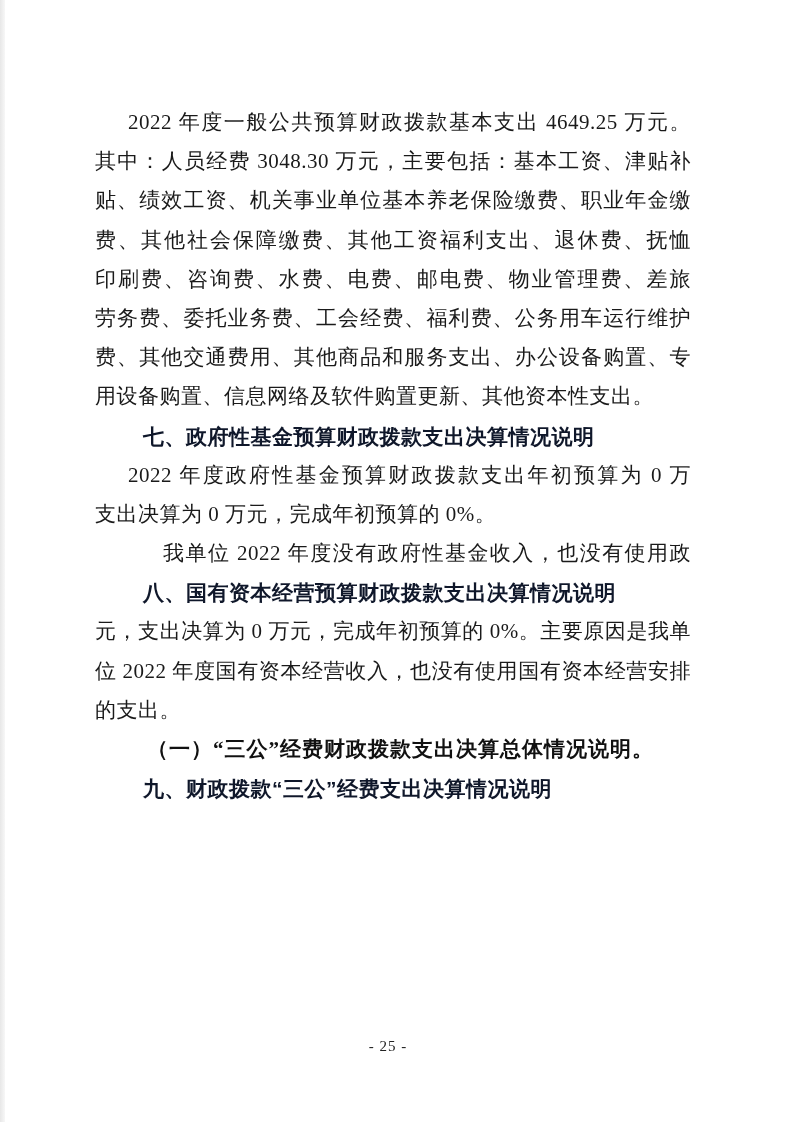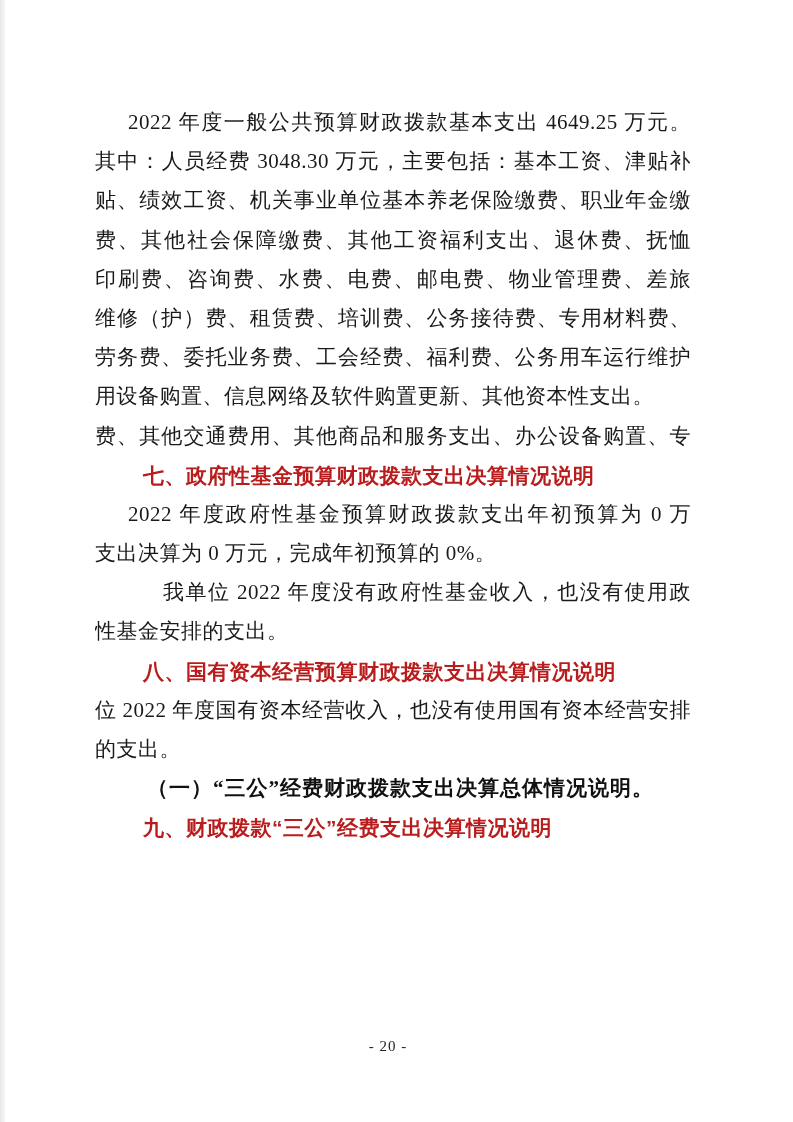--- a/index.html
+++ b/index.html
@@ -46,21 +46,21 @@
     text-justify: inter-character;
   }
   
   .i1 { text-indent: 33px; }   
   .i3 { text-indent: 68px; }   
   
   .h {
     font-family: "Liberation Sans", sans-serif;
     font-weight: bold;
     text-indent: 48px;
-    color: #b91c1c;
+    color: #0f172a;
   }
   
   .sub {
     font-weight: bold;
     text-indent: 52px;
     letter-spacing: 1px;
     color: #111111;
   }
   .pageno {
     position: absolute;
@@ -79,33 +79,32 @@
 
 <div class="page">
   <div class="scan-edge"></div>
 
   <main class="content">
     <p class="ln j i1">2022 年度一般公共预算财政拨款基本支出 4649.25 万元。</p>
     <p class="ln j">其中：人员经费 3048.30 万元，主要包括：基本工资、津贴补</p>
     <p class="ln j">贴、绩效工资、机关事业单位基本养老保险缴费、职业年金缴</p>
     <p class="ln j">费、其他社会保障缴费、其他工资福利支出、退休费、抚恤金、</p>
     <p class="ln j">印刷费、咨询费、水费、电费、邮电费、物业管理费、差旅费、</p>
-    <p class="ln j">维修（护）费、租赁费、培训费、公务接待费、专用材料费、</p>
     <p class="ln j">劳务费、委托业务费、工会经费、福利费、公务用车运行维护</p>
+    <p class="ln j">费、其他交通费用、其他商品和服务支出、办公设备购置、专</p>
     <p class="ln">用设备购置、信息网络及软件购置更新、其他资本性支出。</p>
-    <p class="ln j">费、其他交通费用、其他商品和服务支出、办公设备购置、专</p>
 
     <p class="ln h">七、政府性基金预算财政拨款支出决算情况说明</p>
     <p class="ln j i1">2022 年度政府性基金预算财政拨款支出年初预算为 0 万元，</p>
     <p class="ln">支出决算为 0 万元，完成年初预算的 0%。</p>
     <p class="ln j i3">我单位 2022 年度没有政府性基金收入，也没有使用政府</p>
-    <p class="ln">性基金安排的支出。</p>
 
     <p class="ln h">八、国有资本经营预算财政拨款支出决算情况说明</p>
+    <p class="ln j">元，支出决算为 0 万元，完成年初预算的 0%。主要原因是我单</p>
     <p class="ln j">位 2022 年度国有资本经营收入，也没有使用国有资本经营安排</p>
     <p class="ln">的支出。</p>
 
     <p class="ln sub">（一）“三公”经费财政拨款支出决算总体情况说明。</p>
     <p class="ln h">九、财政拨款“三公”经费支出决算情况说明</p>
   </main>
 
-  <div class="pageno">- 20 -</div>
+  <div class="pageno">- 25 -</div>
 </div>
 
 </body></html>

